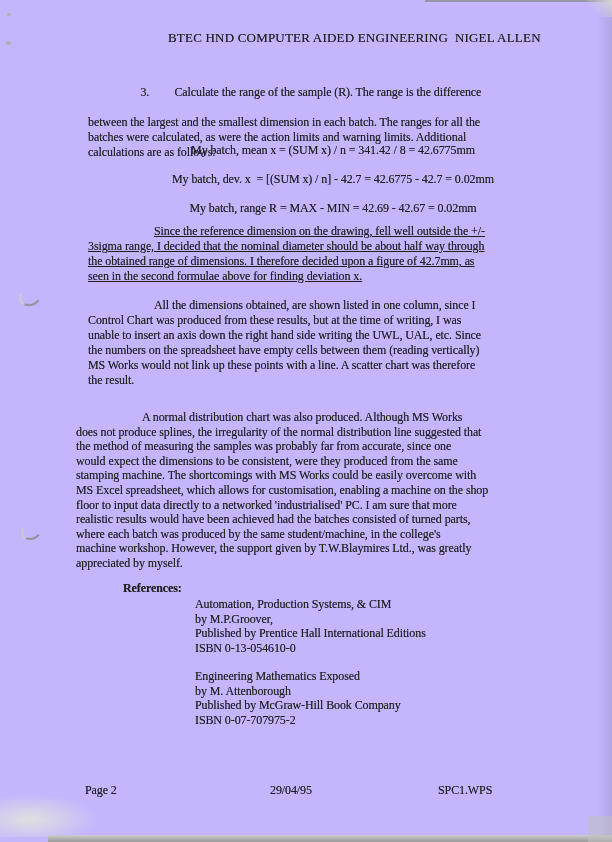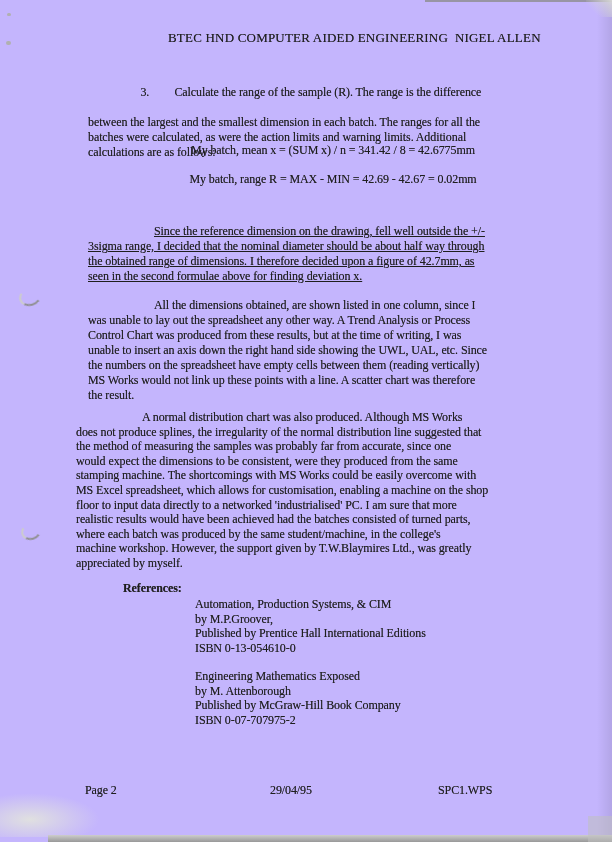--- a/index.html
+++ b/index.html
@@ -82,35 +82,35 @@
     <div class="tline first">
       <span class="item-number">3.</span><span>Calculate the range of the sample (R). The range is the difference</span>
     </div>
     <div class="tline">between the largest and the smallest dimension in each batch. The ranges for all the</div>
     <div class="tline">batches were calculated, as were the action limits and warning limits. Additional</div>
     <div class="tline">calculations are as follows:</div>
   </div>
 
   <div class="txt formulas">
     <div class="formula">My batch, mean x = (SUM x) / n = 341.42 / 8 = 42.6775mm</div>
+    <div class="formula">My batch, dev. x  = [(SUM x) / n] - 42.7 = 42.6775 - 42.7 = 0.02mm</div>
     <div class="formula">My batch, range R = MAX - MIN = 42.69 - 42.67 = 0.02mm</div>
   </div>
 
   <div class="txt para para-sigma indent-first">
       <div class="tline">Since the reference dimension on the drawing, fell well outside the +/-</div>
       <div class="tline">3sigma range, I decided that the nominal diameter should be about half way through</div>
       <div class="tline">the obtained range of dimensions. I therefore decided upon a figure of 42.7mm, as</div>
       <div class="tline">seen in the second formulae above for finding deviation x.</div>
     </div>
 
   <div class="txt para para-spreadsheet indent-first">
       <div class="tline">All the dimensions obtained, are shown listed in one column, since I</div>
-      <div class="tline">was unable to lay out the spreadsheet any other way. A Trend Analysis or Process</div>
       <div class="tline">Control Chart was produced from these results, but at the time of writing, I was</div>
-      <div class="tline">unable to insert an axis down the right hand side showing the UWL, UAL, etc. Since</div>
+      <div class="tline">unable to insert an axis down the right hand side writing the UWL, UAL, etc. Since</div>
       <div class="tline">the numbers on the spreadsheet have empty cells between them (reading vertically)</div>
       <div class="tline">MS Works would not link up these points with a line. A scatter chart was therefore</div>
       <div class="tline">the result.</div>
     </div>
 
   <div class="txt para para-distribution indent-first">
       <div class="tline">A normal distribution chart was also produced. Although MS Works</div>
       <div class="tline">does not produce splines, the irregularity of the normal distribution line suggested that</div>
       <div class="tline">the method of measuring the samples was probably far from accurate, since one</div>
       <div class="tline">would expect the dimensions to be consistent, were they produced from the same</div>

